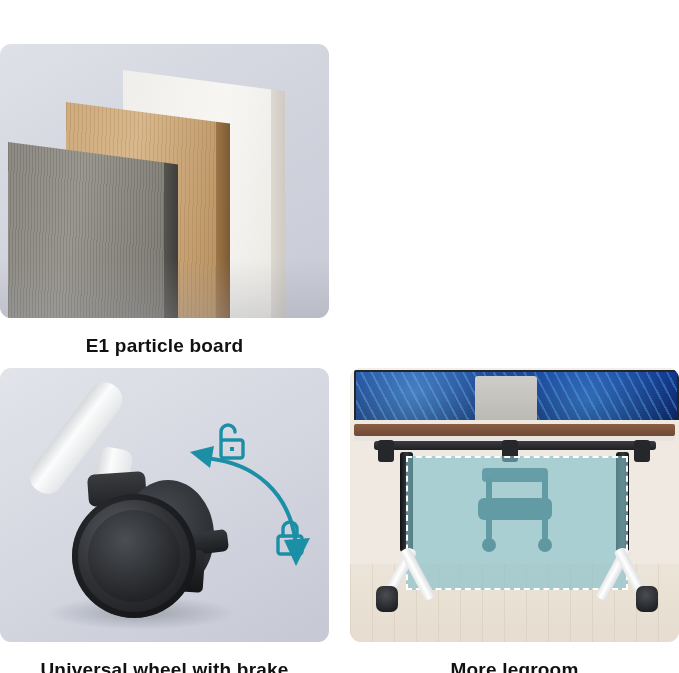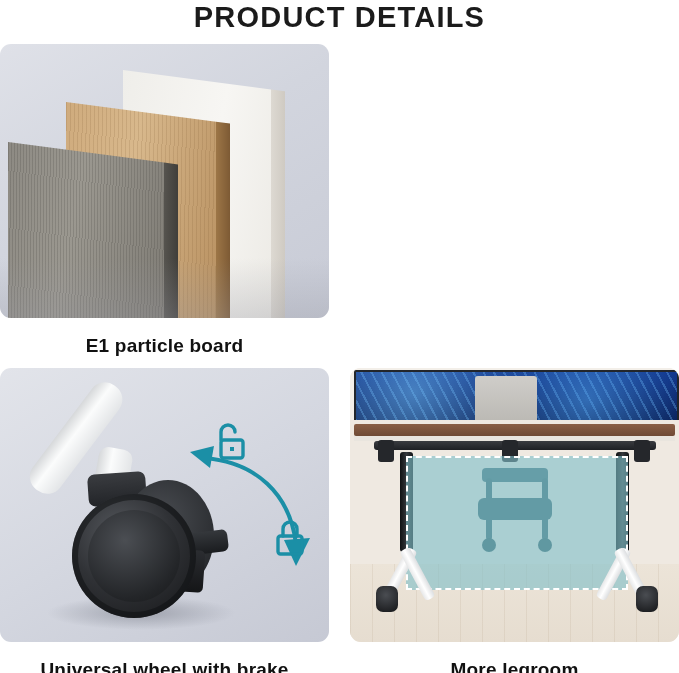--- a/index.html
+++ b/index.html
@@ -163,21 +163,20 @@
   .p4 .chair-seat{position:absolute;left:18px;top:30px;width:74px;height:22px;border-radius:6px;
     background:#35636d;}
   .p4 .chair-leg{position:absolute;width:6px;height:62px;background:#35636d;border-radius:3px;}
   .p4 .chair-wheel{position:absolute;width:14px;height:14px;border-radius:50%;background:#2e5a63;}
 </style>
 </head>
 <body>
 
 <div class="page">
 
-  <div class="title">PRODUCT DETAILS</div>
 
   <div class="grid">
 
     <div class="cell c1">
       <div class="panel p1">
         <div class="board b-white">
           <div class="face"></div>
           <div class="edge"></div>
         </div>
         <div class="board b-oak">

